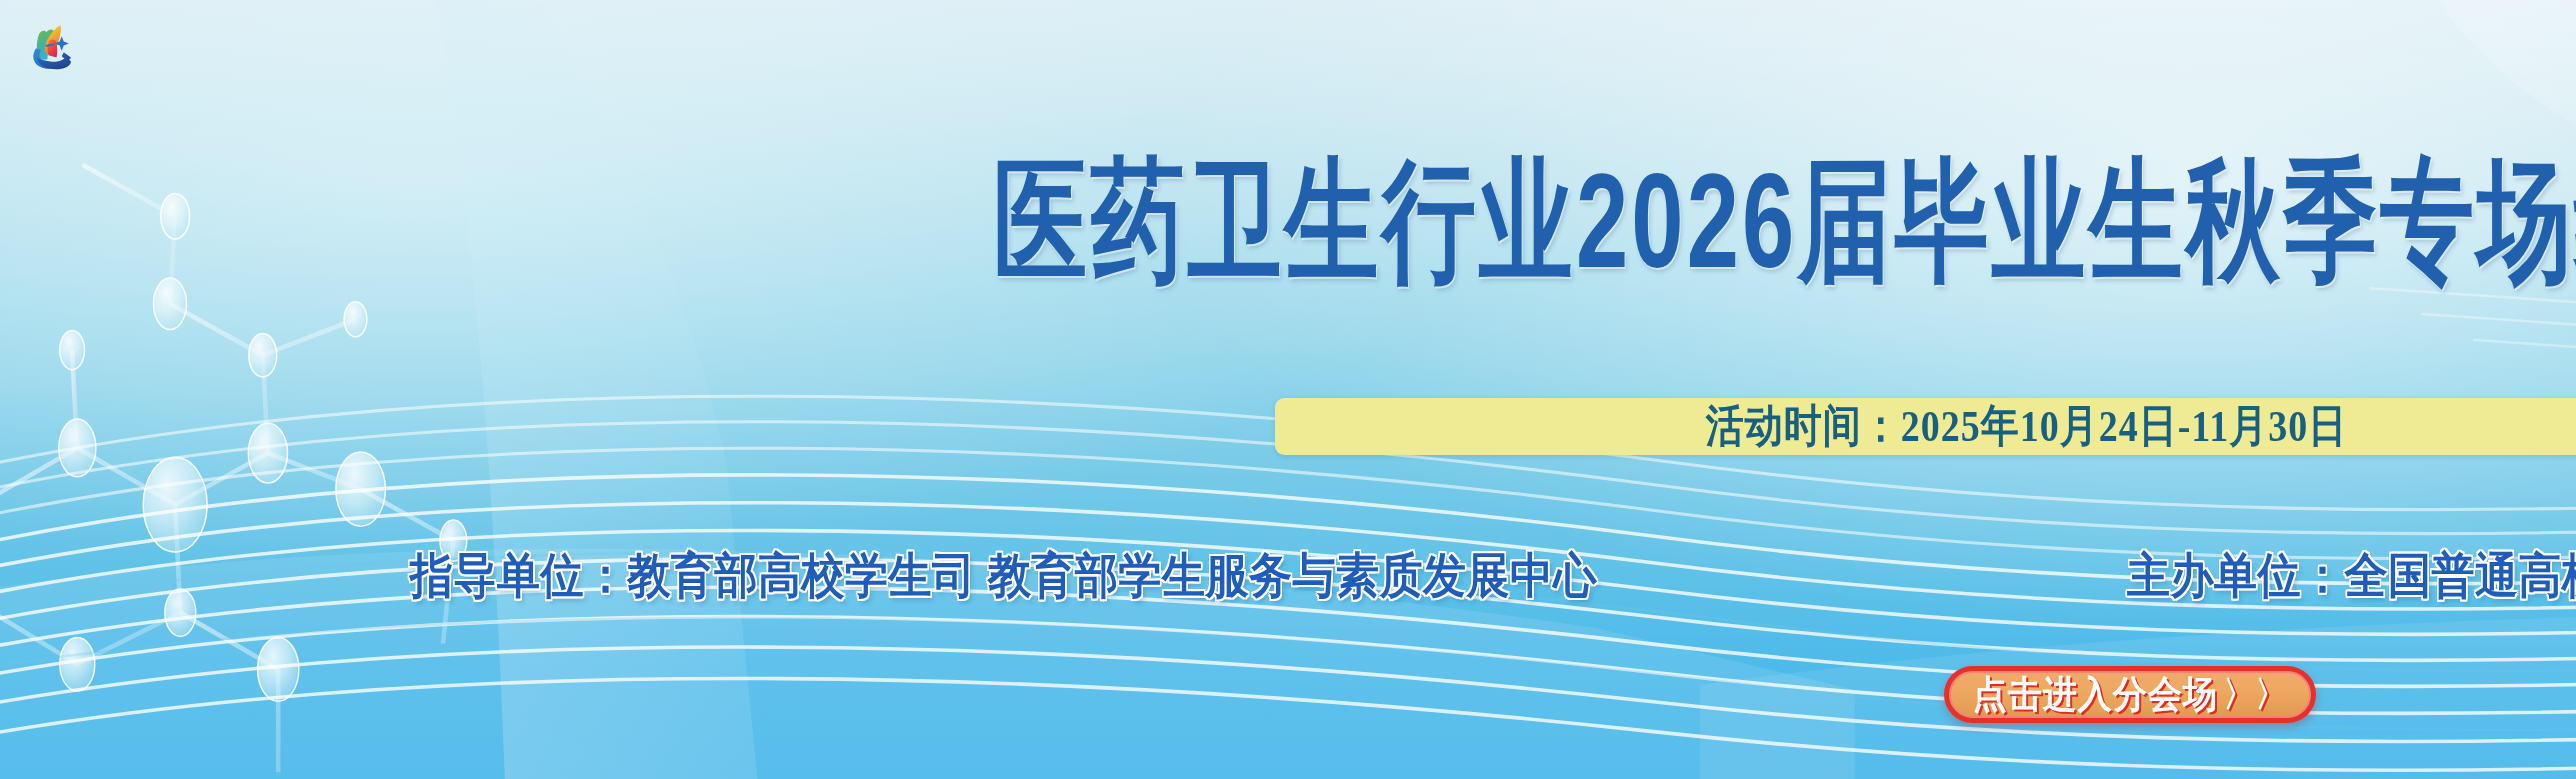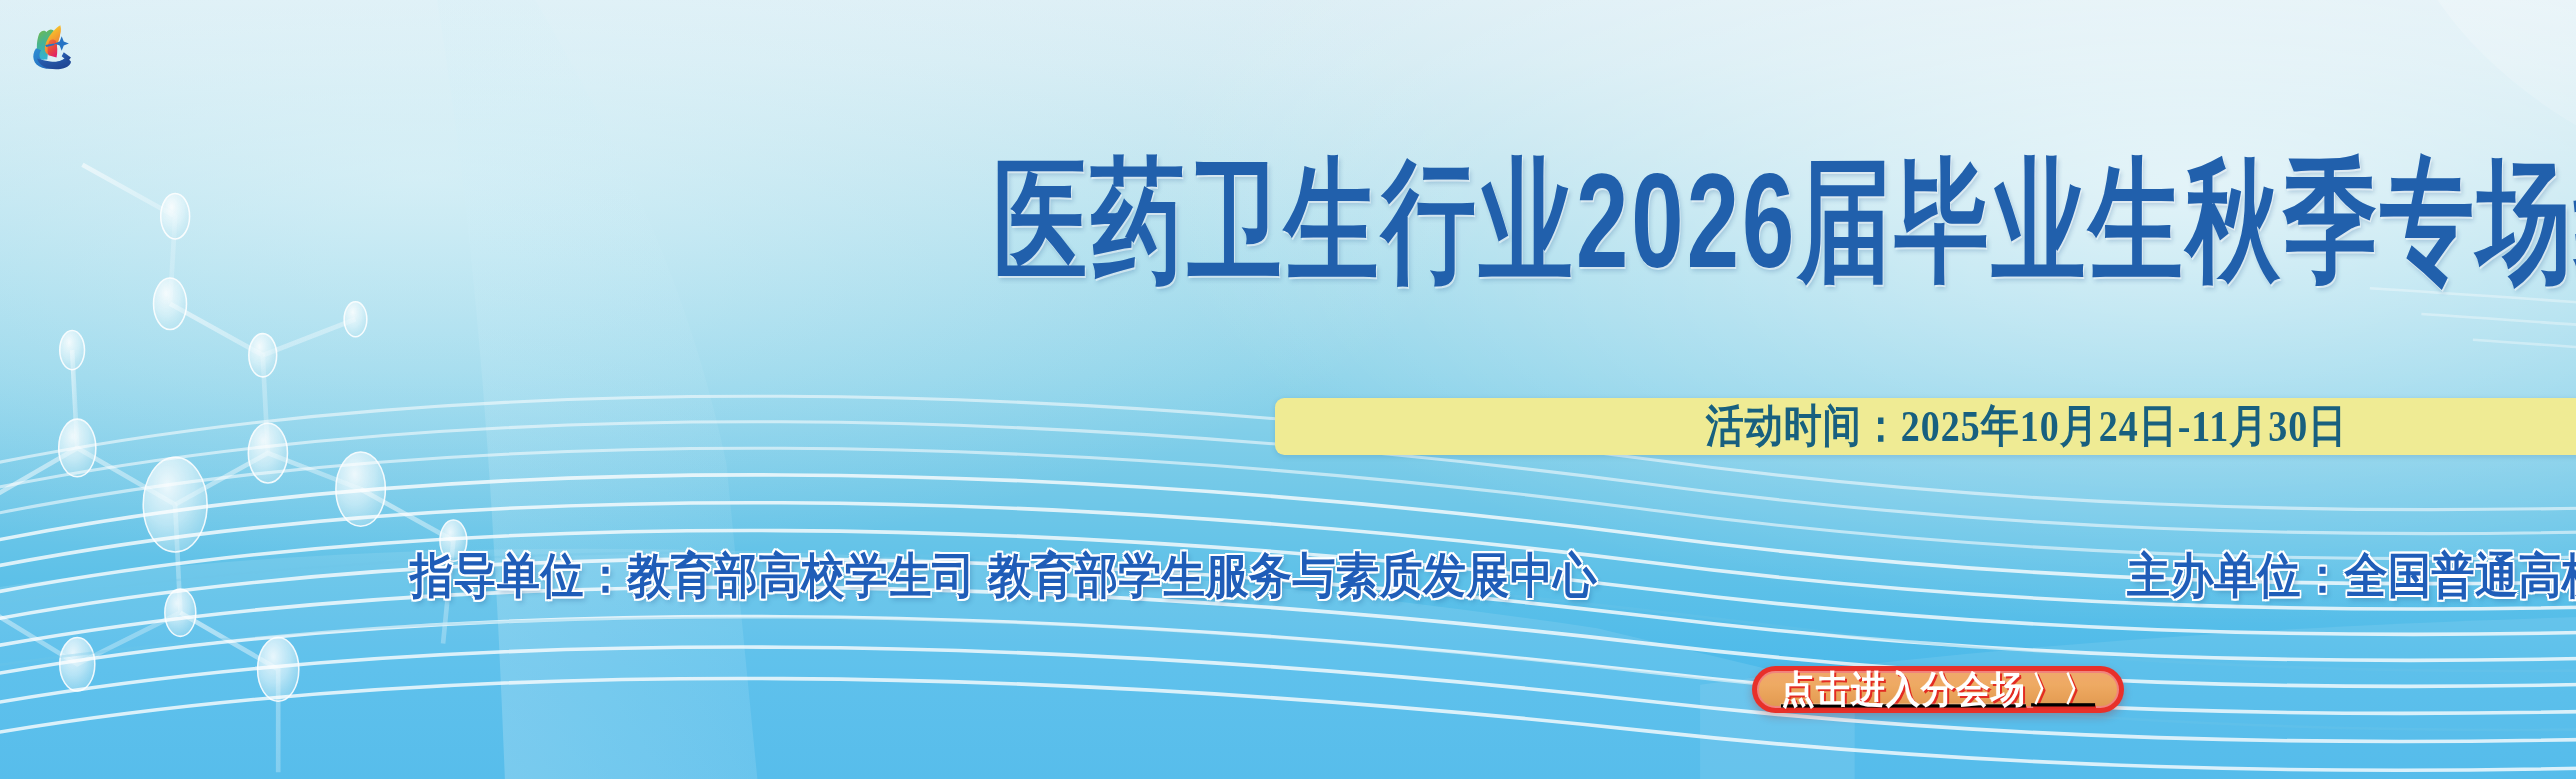--- a/index.html
+++ b/index.html
@@ -111,28 +111,27 @@
       -1.5px -1.5px 0 #ffffff, 1.5px -1.5px 0 #ffffff,
       -1.5px  1.5px 0 #ffffff, 1.5px  1.5px 0 #ffffff,
        2.6px 3.6px 4.6px rgba(20,70,130,.30);
   }
   .org-left{ left:410px; }
   .org-right{ left:2127px; }
 
   
   .cta{
     position:absolute;
-    left:1752px; top:666px;
-    width:372px; height:47px;
+    left:1944px; top:666px;
+    width:372px; height:57px;
     border-radius:33px;
     background:#e8302a;
     padding:4.6px;
     box-shadow:0 4.1px 8.2px rgba(160,30,25,.28);
     cursor:pointer;
-    text-decoration:underline;
   }
   .cta-inner{
     width:100%; height:100%;
     border-radius:29px;
     background:linear-gradient(to bottom,#f0a86a 0%,#eeaa63 35%,#e8a158 72%,#e09a52 100%);
     border:2.6px solid #f0847c;
     display:flex; align-items:center; justify-content:center;
     gap:5.2px;
   }
   .cta-text{

